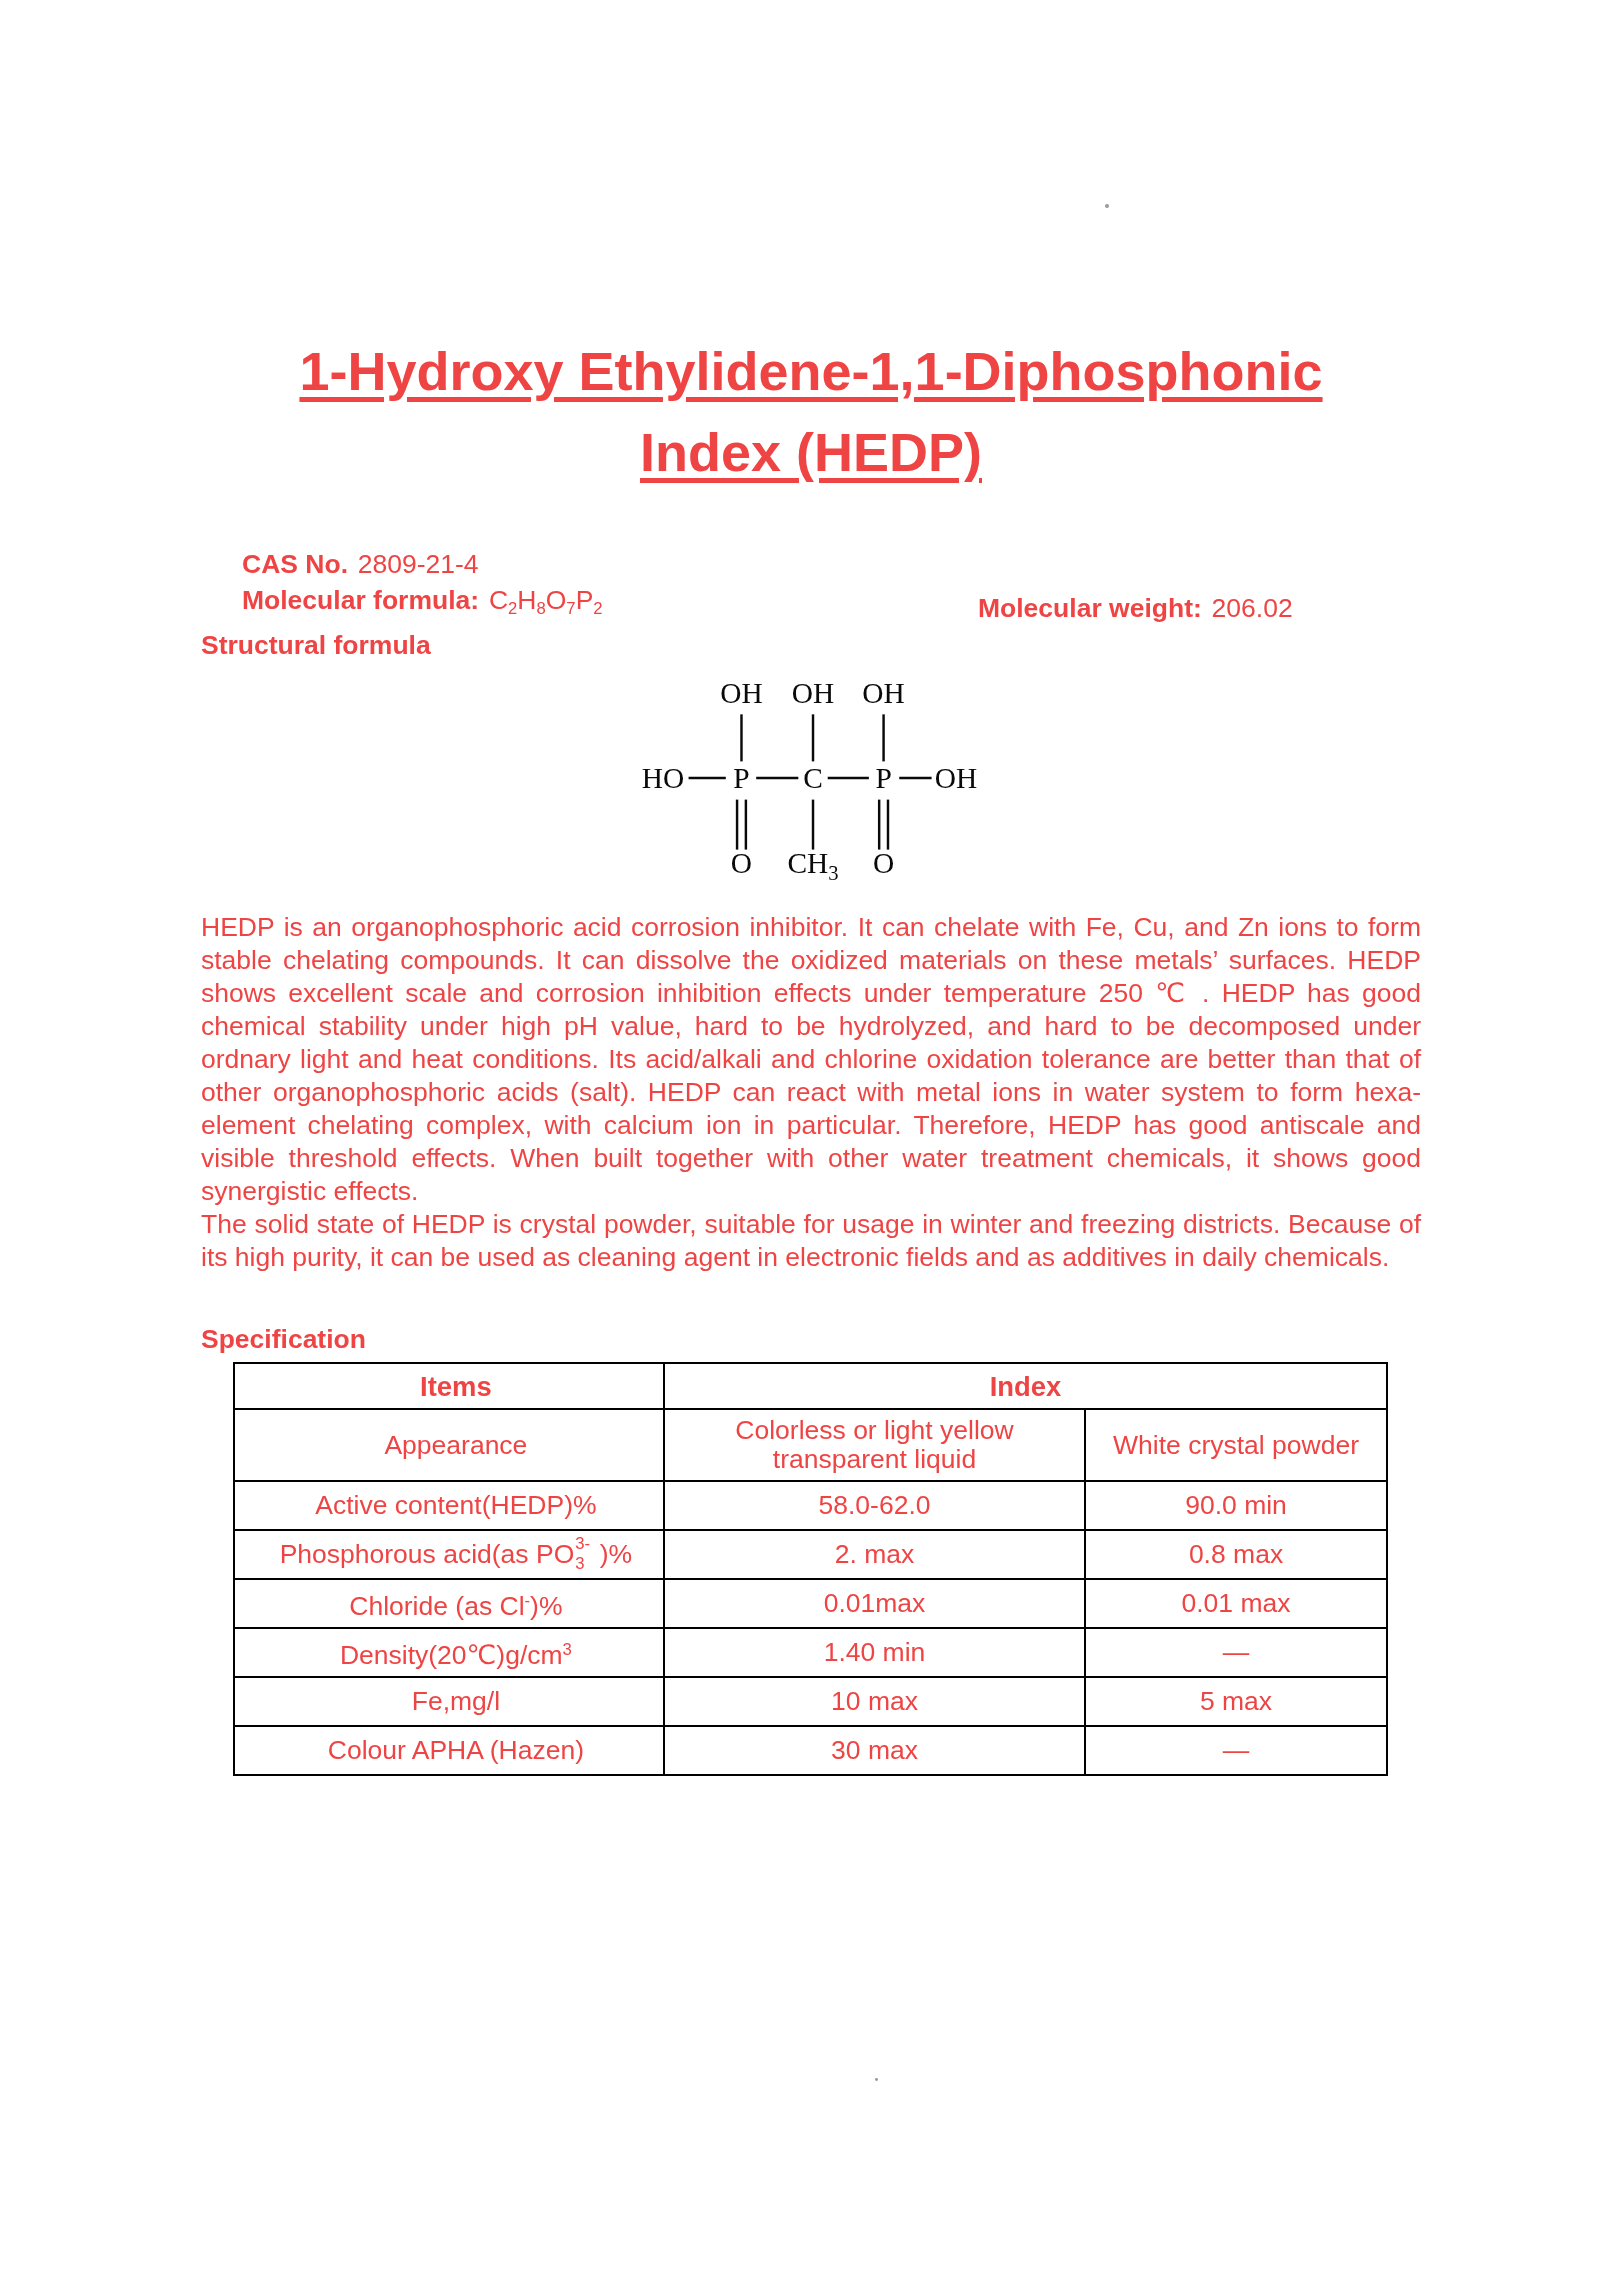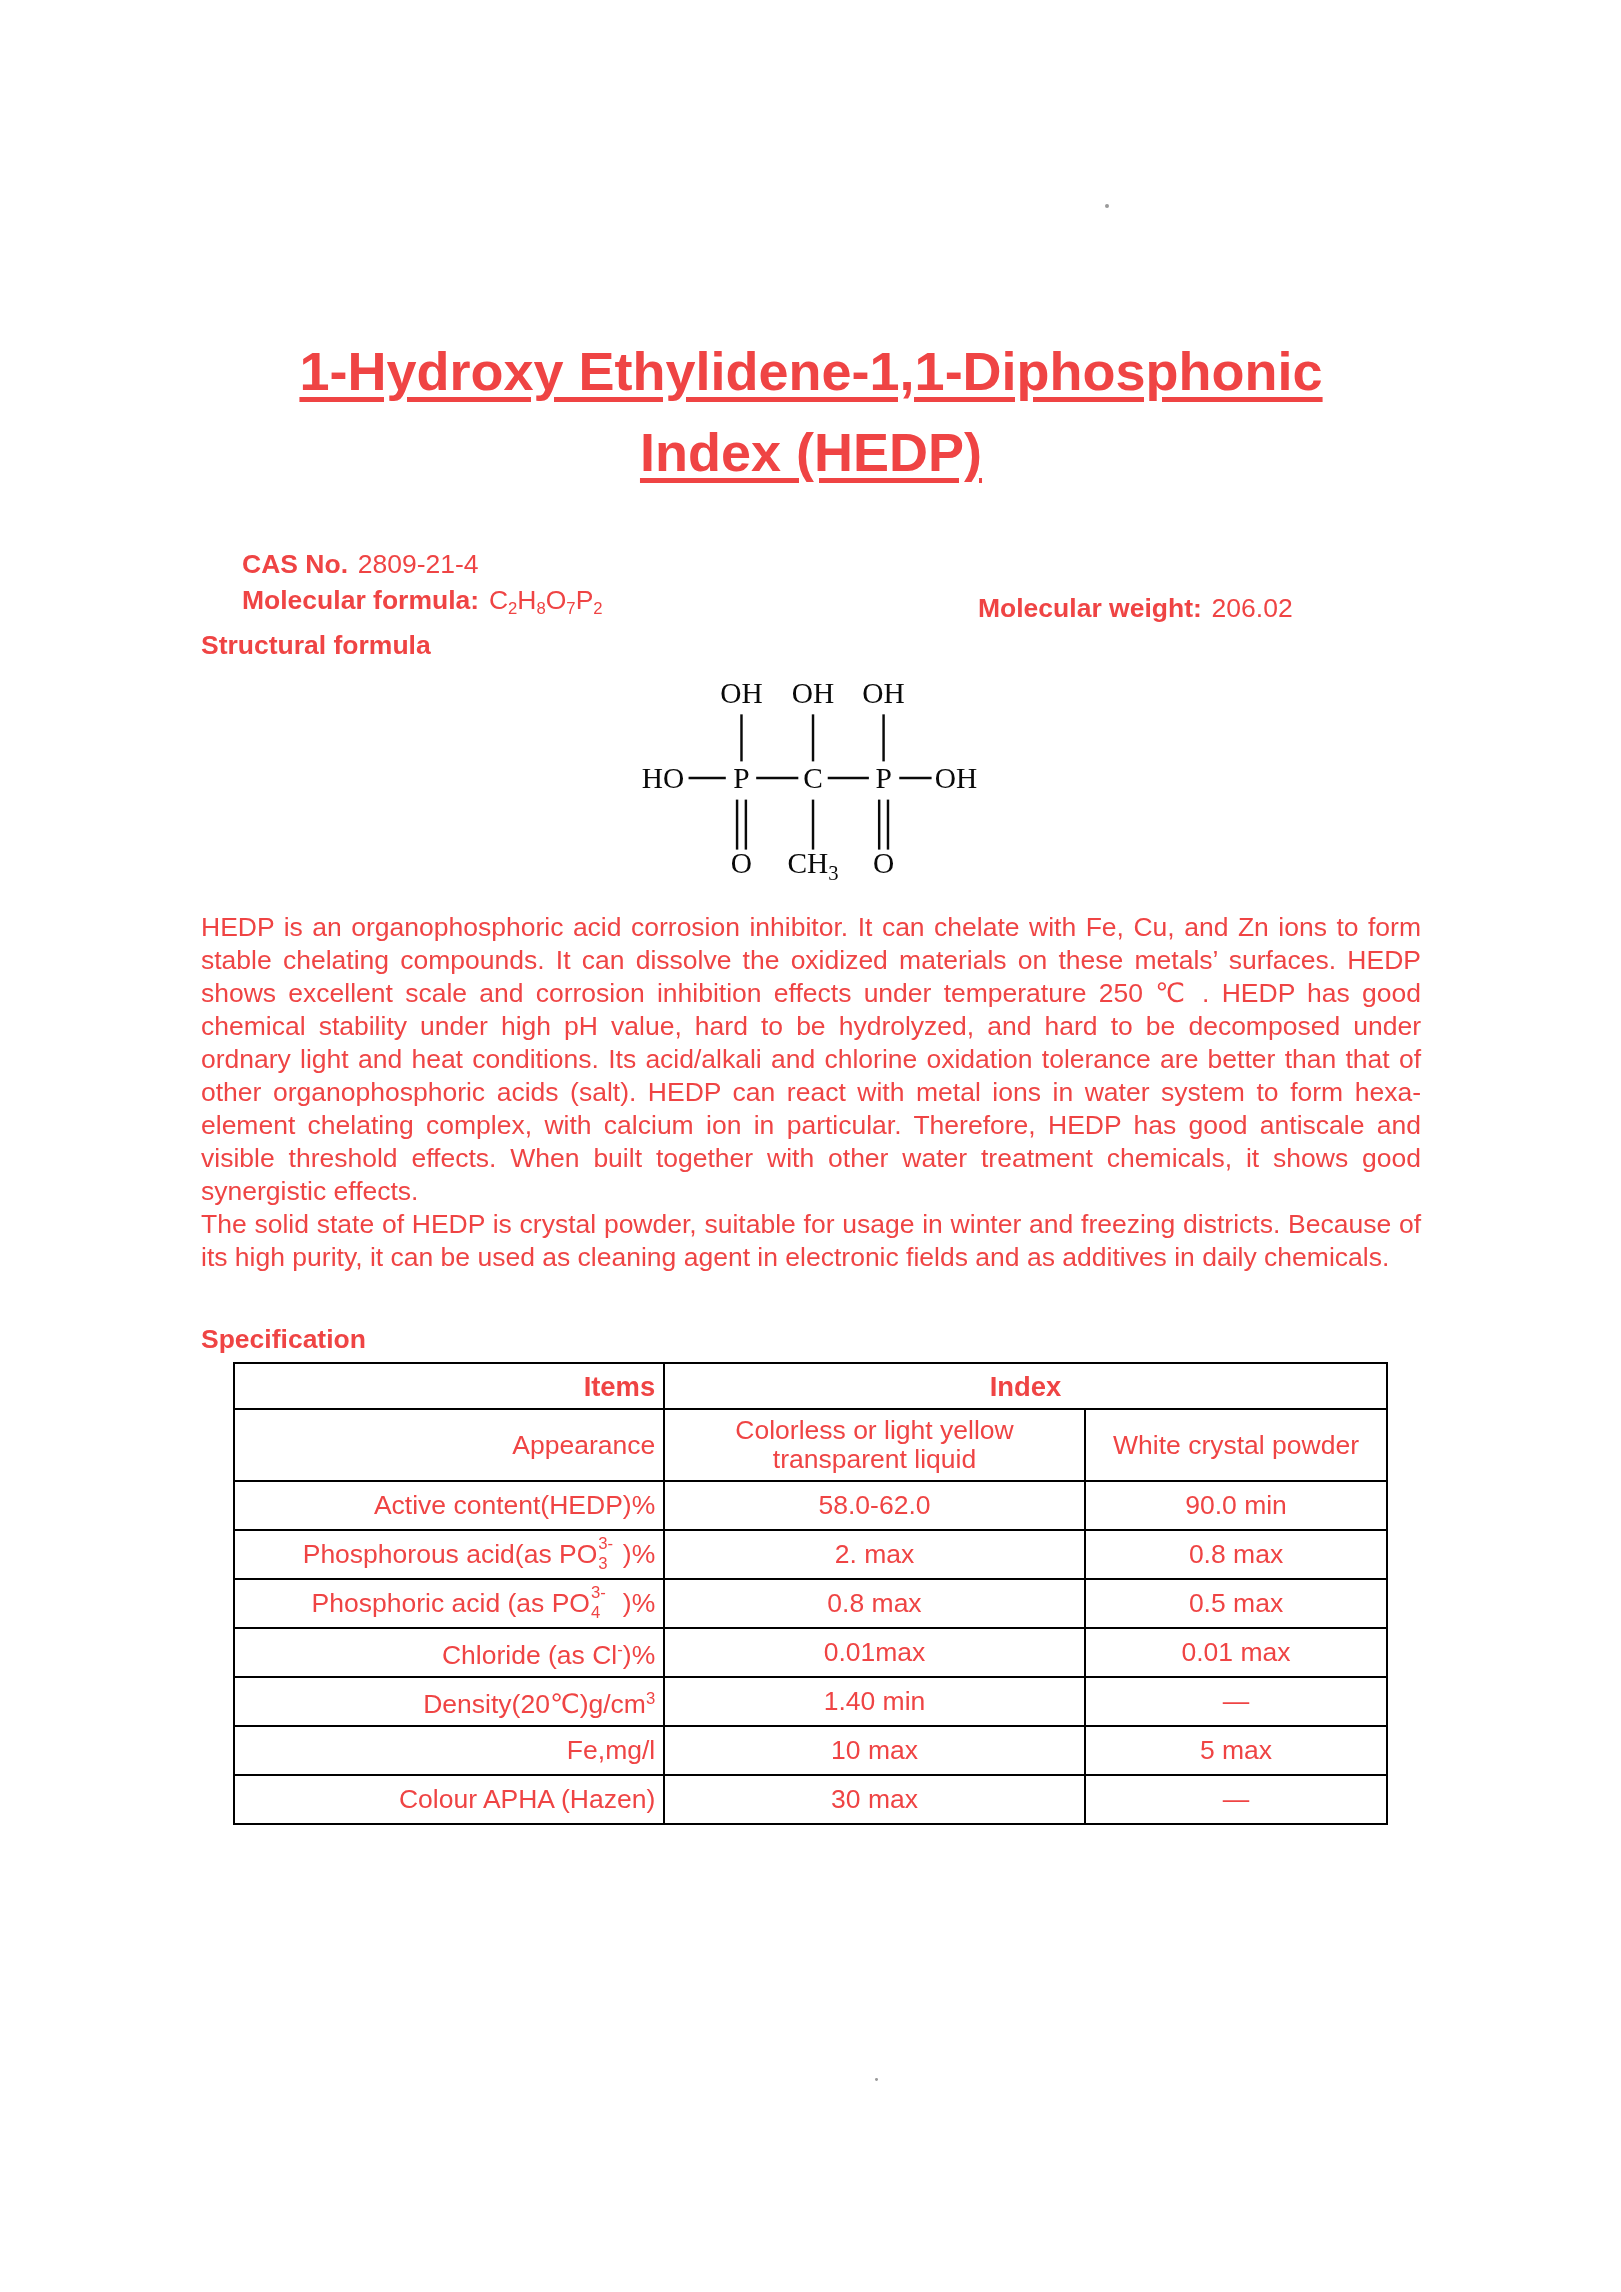--- a/index.html
+++ b/index.html
@@ -67,21 +67,21 @@
     font-size:26.5px;
   }
   .spec-table td{
     border:2px solid #000;
     height:47px;
     vertical-align:middle;
     padding:0;
   }
   .spec-table .hdr-row td{height:44px;font-weight:bold;font-size:27.4px;}
   .spec-table .app-row td{height:70px;}
-  .c-item{text-align:right;padding-left:21.6px !important;padding-right:7.8px !important;}
+  .c-item{text-align:center;padding-left:21.6px !important;padding-right:7.8px !important;}
   .c-center{text-align:center;padding:0 9.8px !important;line-height:29px;}
   
   .ss{display:inline-block;position:relative;width:25.5px;height:33px;vertical-align:-8.8px;}
   .ss .sp2{position:absolute;left:1px;top:-2.9px;font-size:16.7px;line-height:1;}
   .ss .sb2{position:absolute;left:1px;top:17.6px;font-size:16.7px;line-height:1;}
   
   .speck{position:absolute;background:#9a9a9a;border-radius:50%;}
 </style>
 </head>
 <body>
@@ -156,25 +156,20 @@
             <td class="c-item">Active content(HEDP)%</td>
             <td class="c-center">58.0-62.0</td>
             <td class="c-center">90.0 min</td>
           </tr>
           <tr>
             <td class="c-item"><span>Phosphorous acid(as PO</span><span class="ss"><span class="sp2">3-</span><span class="sb2">3</span></span><span>)%</span></td>
             <td class="c-center">2. max</td>
             <td class="c-center">0.8 max</td>
           </tr>
           <tr>
-            <td class="c-item"><span>Phosphoric acid (as PO</span><span class="ss"><span class="sp2">3-</span><span class="sb2">4</span></span><span> )%</span></td>
-            <td class="c-center">0.8 max</td>
-            <td class="c-center">0.5 max</td>
-          </tr>
-          <tr>
             <td class="c-item"><span>Chloride (as Cl</span><span class="sup">-</span><span>)%</span></td>
             <td class="c-center">0.01max</td>
             <td class="c-center">0.01 max</td>
           </tr>
           <tr>
             <td class="c-item"><span>Density(20℃)g/cm</span><span class="sup">3</span></td>
             <td class="c-center">1.40 min</td>
             <td class="c-center">—</td>
           </tr>
           <tr>

